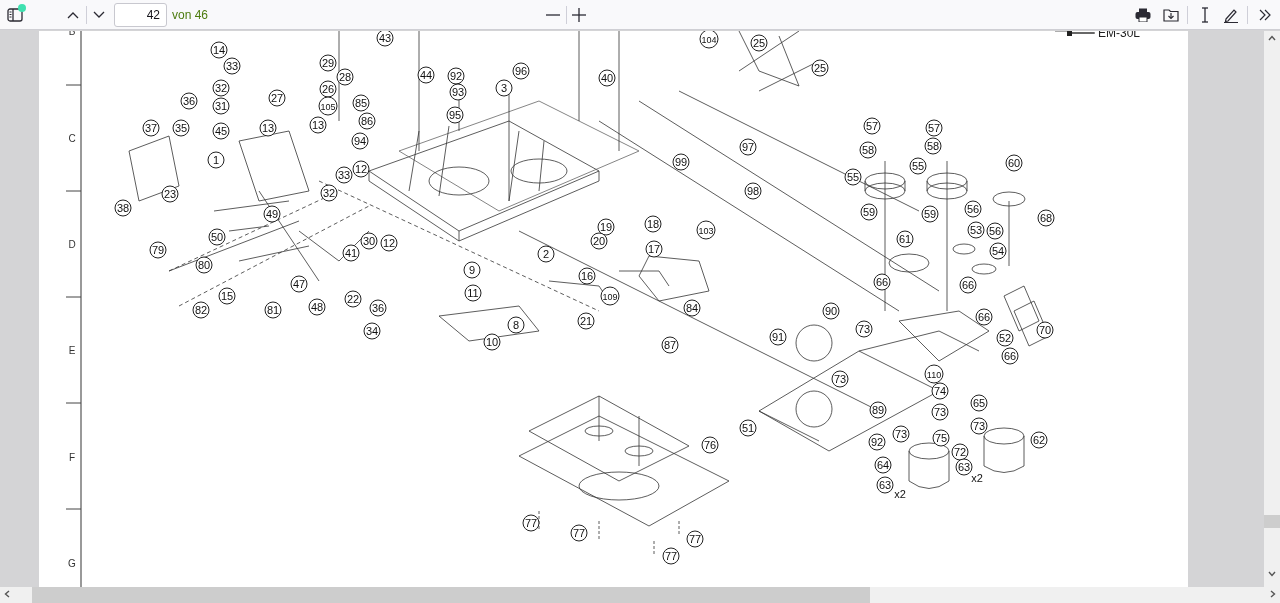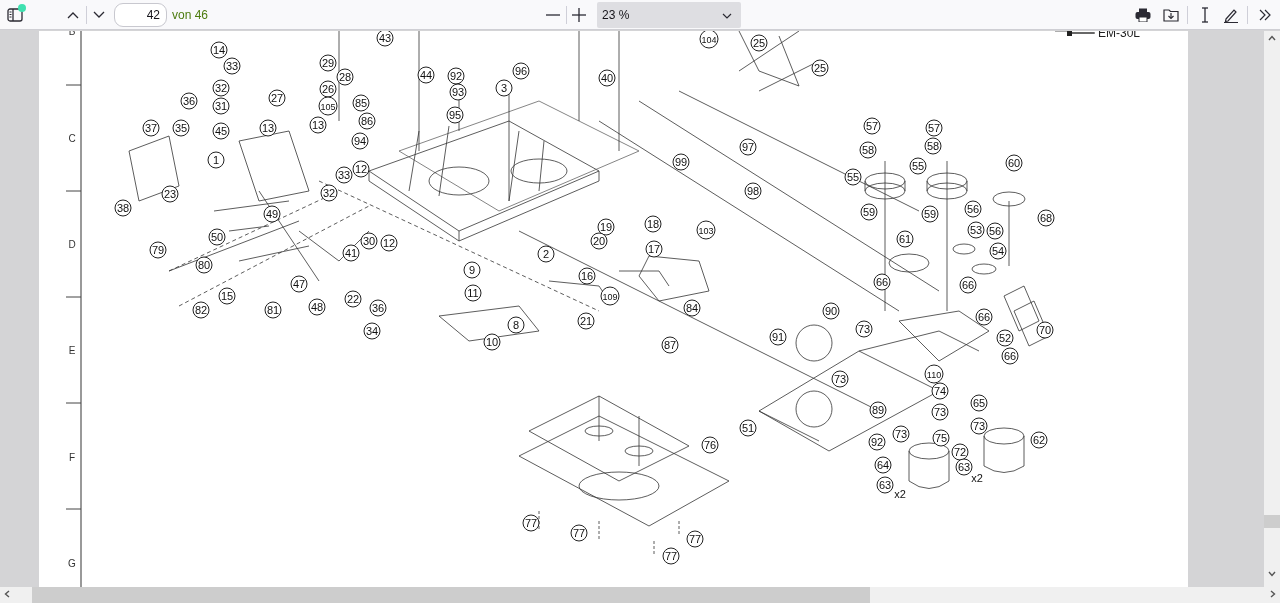--- a/index.html
+++ b/index.html
@@ -1,20 +1,20 @@
 <!DOCTYPE html>
 <html><head>
 <meta charset="utf-8">
 <style>
   * { box-sizing: border-box; margin: 0; padding: 0; }
   html, body { width: 1280px; height: 603px; overflow: hidden; background: #d4d4d6; font-family: "Liberation Sans", "DejaVu Sans", sans-serif; }
   #toolbar { position: absolute; left: 0; top: 0; width: 1280px; height: 30px; background: #f9f9fb; border-bottom: 1px solid #cfcfd4; }
   .tb { position: absolute; top: 0; height: 30px; display: flex; align-items: center; justify-content: center; color: #2b2a33; }
   .sep { position: absolute; top: 6px; width: 1px; height: 18px; background: #cfcfd8; }
-  #page-input { position: absolute; left: 114px; top: 3px; width: 53px; height: 24px; border: 1px solid #c8c8cf; border-radius: 9px; background: #fff; font-size: 12px; text-align: right; padding-right: 6px; line-height: 22px; color: #15141a; font-family: "Liberation Sans", sans-serif; }
+  #page-input { position: absolute; left: 114px; top: 3px; width: 53px; height: 24px; border: 1px solid #c8c8cf; border-radius: 3px; background: #fff; font-size: 12px; text-align: right; padding-right: 6px; line-height: 22px; color: #15141a; font-family: "Liberation Sans", sans-serif; }
   #page-total { position: absolute; left: 172px; top: 0; line-height: 30px; font-size: 12px; color: #4d7c0f; }
   #zoom-select { position: absolute; left: 597px; top: 2px; width: 144px; height: 26px; background: #dedee2; border-radius: 2px; font-size: 12px; line-height: 26px; padding-left: 5px; color: #15141a; }
   #zoom-select .chev { position: absolute; right: 9px; top: 0; }
   #viewer { position: absolute; left: 0; top: 31px; width: 1264px; height: 556px; background: #d4d4d6; overflow: hidden; }
   #page { position: absolute; left: 39px; top: 0; width: 1149px; height: 556px; background: #fff; }
   #vscroll { position: absolute; left: 1264px; top: 31px; width: 16px; height: 556px; background: #f0f0f0; }
   #hscroll { position: absolute; left: 0; top: 587px; width: 1280px; height: 16px; background: #f0f0f0; }
   svg text { font-family: "Liberation Sans", sans-serif; }
 </style>
 </head>
@@ -49,26 +49,20 @@
     <svg width="14" height="2">
         <line x1="0" y1="1" x2="14" y2="1" stroke="#2b2a33" stroke-width="1.3"></line>
       </svg>
   </div>
   <div class="sep" style="left:566px;"></div>
   <div class="tb" style="left:568px;width:22px;">
     <svg width="14" height="14">
         <line x1="0" y1="7" x2="14" y2="7" stroke="#2b2a33" stroke-width="1.3"></line>
         <line x1="7" y1="0" x2="7" y2="14" stroke="#2b2a33" stroke-width="1.3"></line>
       </svg>
-  </div>
-  <div id="zoom-select">
-    <span>23 %</span>
-    <span class="chev"><svg width="10" height="6">
-          <polyline points="1,1 5,5 9,1" fill="none" stroke="#2b2a33" stroke-width="1.2"></polyline>
-        </svg></span>
   </div>
 
   <div class="tb" style="left:1132px;width:22px;">
     <svg width="16" height="14">
         <rect x="4" y="0.5" width="8" height="4" fill="#2b2a33"></rect>
         <rect x="0.5" y="4" width="15" height="7" rx="2" fill="#2b2a33"></rect>
         <rect x="4" y="9" width="8" height="5" fill="#fff" stroke="#2b2a33"></rect>
       </svg>
   </div>
   <div class="tb" style="left:1160px;width:22px;">

